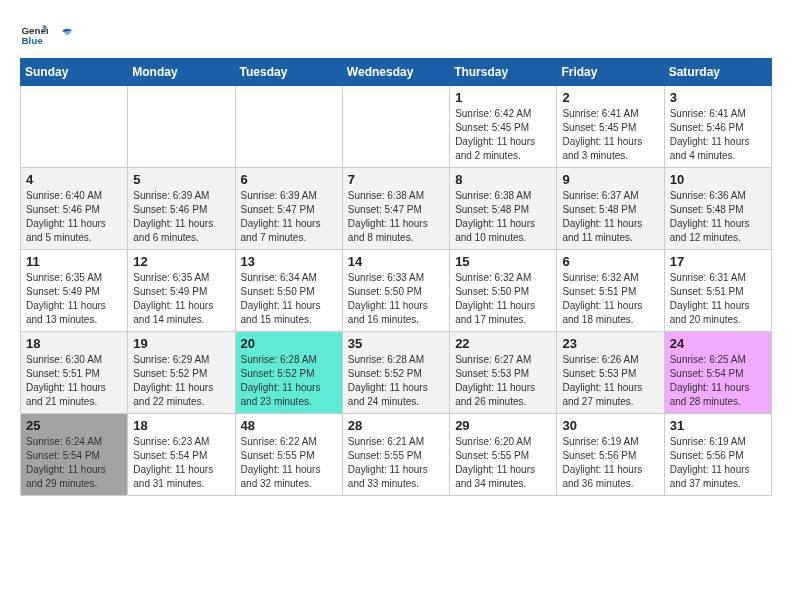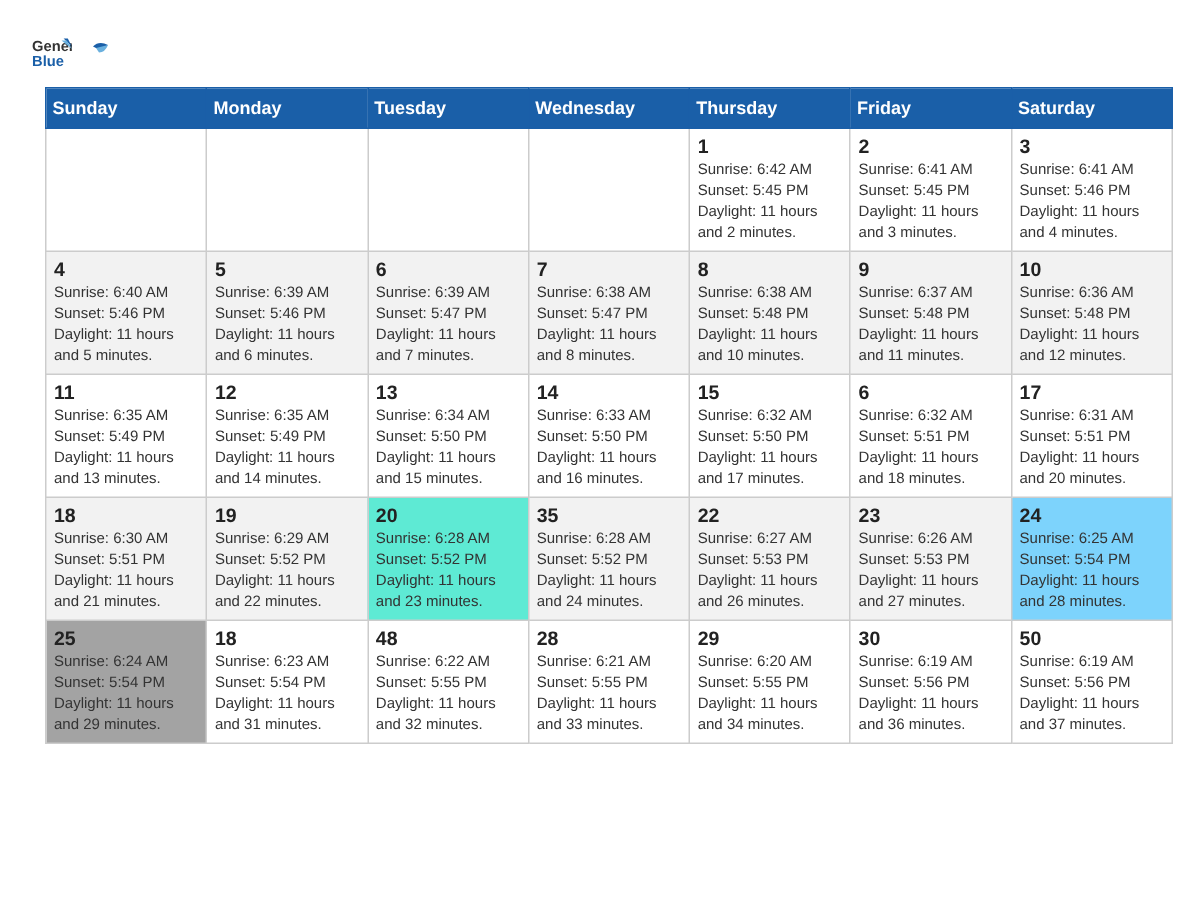--- a/index.html
+++ b/index.html
@@ -34,21 +34,20 @@
       color: #333;
     }
     .subtitle {
       font-size: 16px;
       color: #555;
     }
     table {
       width: 100%;
       border-collapse: collapse;
       font-size: 11px;
-      margin-left: 10px;
     }
     thead tr th {
       background-color: #1a5fa8;
       color: #fff;
       padding: 6px 4px;
       text-align: left;
       font-size: 12px;
       font-weight: bold;
       border: 1px solid #1a5fa8;
     }
@@ -218,21 +217,21 @@
           <div class="day-info">Sunrise: 6:28 AM<br>Sunset: 5:52 PM<br>Daylight: 11 hours and 24 minutes.</div>
         </td>
         <td style="background: rgb(242, 242, 242);">
           <div class="day-number">22</div>
           <div class="day-info">Sunrise: 6:27 AM<br>Sunset: 5:53 PM<br>Daylight: 11 hours and 26 minutes.</div>
         </td>
         <td style="background: rgb(242, 242, 242);">
           <div class="day-number">23</div>
           <div class="day-info">Sunrise: 6:26 AM<br>Sunset: 5:53 PM<br>Daylight: 11 hours and 27 minutes.</div>
         </td>
-        <td style="background: #7dd3fc;">
+        <td style="background: #f0abfc;">
           <div class="day-number">24</div>
           <div class="day-info">Sunrise: 6:25 AM<br>Sunset: 5:54 PM<br>Daylight: 11 hours and 28 minutes.</div>
         </td>
       </tr>
       <tr>
         <td style="background: #a3a3a3;">
           <div class="day-number">25</div>
           <div class="day-info">Sunrise: 6:24 AM<br>Sunset: 5:54 PM<br>Daylight: 11 hours and 29 minutes.</div>
         </td>
         <td style="background: rgb(255, 255, 255);">
@@ -249,18 +248,18 @@
         </td>
         <td style="background: rgb(255, 255, 255);">
           <div class="day-number">29</div>
           <div class="day-info">Sunrise: 6:20 AM<br>Sunset: 5:55 PM<br>Daylight: 11 hours and 34 minutes.</div>
         </td>
         <td style="background: rgb(255, 255, 255);">
           <div class="day-number">30</div>
           <div class="day-info">Sunrise: 6:19 AM<br>Sunset: 5:56 PM<br>Daylight: 11 hours and 36 minutes.</div>
         </td>
         <td style="background: rgb(255, 255, 255);">
-          <div class="day-number">50</div>
+          <div class="day-number">31</div>
           <div class="day-info">Sunrise: 6:19 AM<br>Sunset: 5:56 PM<br>Daylight: 11 hours and 37 minutes.</div>
         </td>
       </tr>
     </tbody>
 </table>
 
 </body></html>

